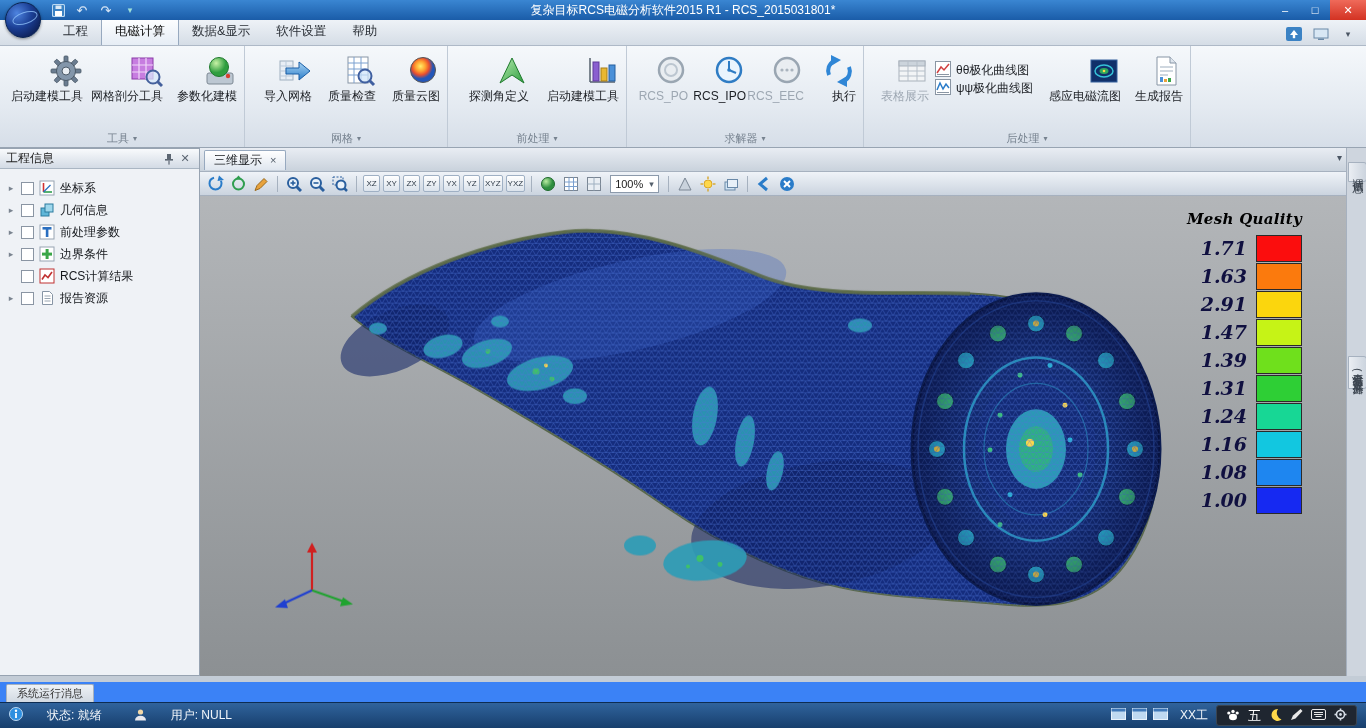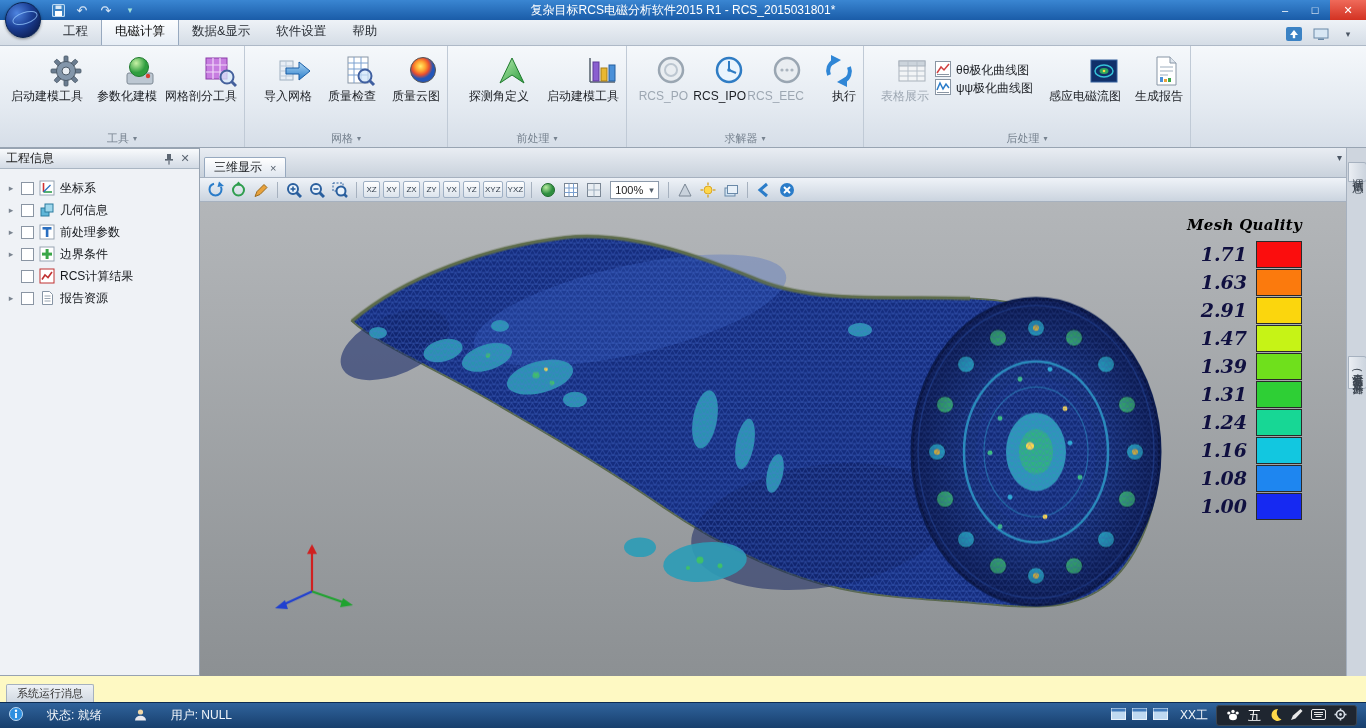--- a/index.html
+++ b/index.html
@@ -56,21 +56,21 @@
   .ptool{width:16px;height:16px;display:flex;align-items:center;justify-content:center;color:#5c6672;font-size:11px}
   .tree{padding:8px 4px}
   .tree-item{display:flex;align-items:center;height:22px;gap:5px;padding-left:2px}
   .tree-arrow{width:10px;color:#7a8490;font-size:9px;text-align:center}
   .checkbox{width:13px;height:13px;border:1px solid #8a95a3;background:#fff;flex:0 0 auto}
   .tree-icon{width:16px;height:16px;flex:0 0 auto}
   .tree-label{font-size:12px;color:#15181c}
 
   
   .vp-wrap{position:absolute;left:200px;top:148px;right:20px;bottom:52px;display:flex;flex-direction:column}
-  .vp-tabs{height:30px;display:flex;align-items:flex-end;background:linear-gradient(#e9edf3,#c9d2dc);
+  .vp-tabs{height:24px;display:flex;align-items:center;background:linear-gradient(#e9edf3,#c9d2dc);
     border-bottom:1px solid #a6b1bf;padding-left:4px;position:relative}
   .vp-tab{height:20px;display:flex;gap:8px;align-items:center;padding:0 9px;
     background:linear-gradient(#ffffff,#dfe6ef);border:1px solid #97a9bf;border-bottom:none;
     border-radius:2px 2px 0 0;color:#15181c;font-size:12px}
   .vp-tab .x{color:#55606c;font-size:11px}
   .vp-overflow{position:absolute;right:4px;top:4px;color:#4b5664;font-size:10px}
   .vp-toolbar{height:24px;background:linear-gradient(#eff3f8,#cbd4df);border-bottom:1px solid #a6b1bf;
     display:flex;align-items:center;gap:3px;padding:0 5px}
   .tbtn{width:20px;height:20px;display:flex;align-items:center;justify-content:center;border-radius:2px}
   .sep{width:1px;height:16px;background:#a6b1bf;margin:0 3px}
@@ -93,21 +93,21 @@
 
   
   .right-strip{position:absolute;right:0;top:148px;width:20px;bottom:52px;background:#ced5de;border-left:1px solid #a6b1bf}
   .vtab{position:absolute;left:1px;writing-mode:vertical-rl;font-size:11px;color:#3a434e;
     background:linear-gradient(90deg,#eaeef3,#ccd4de);border:1px solid #a6b1bf;border-radius:0 3px 3px 0;
     padding:7px 1px;letter-spacing:1px}
   .vtab.top{top:14px}
   .vtab.mid{top:208px}
 
   
-  .bottom-strip{position:absolute;left:0;right:0;bottom:26px;height:26px;background:#fef9c3}
+  .bottom-strip{position:absolute;left:0;right:0;bottom:26px;height:20px;background:#3b82f6}
   .msg-tab{position:absolute;left:6px;bottom:0;height:18px;padding:0 10px;
     background:linear-gradient(#eef2f6,#d2d9e2);border:1px solid #a6b1bf;border-bottom:none;
     border-radius:2px 2px 0 0;font-size:11px;color:#333;display:flex;align-items:center}
   .statusbar{position:absolute;left:0;right:0;bottom:0;height:26px;
     background:linear-gradient(#30639c,#173f6d);border-top:1px solid #0d2c52;
     display:flex;align-items:center;color:#f2f6fa;padding:0 9px;gap:24px;font-size:12px}
   .sb-right{margin-left:auto;display:flex;align-items:center;gap:6px}
   .ime{display:flex;align-items:center;gap:8px;background:#1f2630;border:1px solid #3a4450;
     border-radius:3px;height:21px;padding:0 9px;color:#f0f3f6}
   .ime-char{font-size:13px;color:#fff}
@@ -189,46 +189,46 @@
               <rect x="15" y="2" width="4" height="30" rx="1" transform="rotate(45 17 17)"></rect>
               <rect x="15" y="2" width="4" height="30" rx="1" transform="rotate(90 17 17)"></rect>
               <rect x="15" y="2" width="4" height="30" rx="1" transform="rotate(135 17 17)"></rect>
             </g>
             <circle cx="17" cy="17" r="9.5" fill="#8396aa" stroke="#4c5a68"></circle>
             <circle cx="17" cy="17" r="4" fill="#e9eef3" stroke="#4c5a68"></circle>
           </svg>
         </span>
         <span class="blabel">启动建模工具</span>
       </div>
+      <div class="bigbtn" style="width:80px">
+        <span class="icon34">
+          <svg width="34" height="34" viewBox="0 0 34 34">
+            <rect x="3" y="4" width="21" height="21" fill="#c77de0" stroke="#8a3ba8"></rect>
+            <path d="M3 11 h21 M3 18 h21 M10 4 v21 M17 4 v21" stroke="#f0d8f8" stroke-width="1.2" fill="none"></path>
+            <circle cx="24" cy="23" r="6.5" fill="rgba(215,232,250,.75)" stroke="#44609c" stroke-width="2"></circle>
+            <line x1="28.5" y1="27.5" x2="33" y2="32" stroke="#44609c" stroke-width="3"></line>
+          </svg>
+        </span>
+        <span class="blabel">网格剖分工具</span>
+      </div>
       <div class="bigbtn" style="width:74px">
         <span class="icon34">
           <svg width="34" height="34" viewBox="0 0 34 34">
             <defs>
                 <radialGradient id="gGr" cx="35%" cy="30%">
                   <stop offset="0%" stop-color="#c8f2a6"></stop>
                   <stop offset="100%" stop-color="#2f9e3f"></stop>
                 </radialGradient>
               </defs>
             <rect x="4" y="19" width="26" height="11" rx="2" fill="#bcc7d2" stroke="#7d8893"></rect>
             <circle cx="16" cy="13" r="9.5" fill="url(#gGr)" stroke="#1f7a2d"></circle>
             <circle cx="25" cy="22" r="2.2" fill="#d84030"></circle>
           </svg>
         </span>
         <span class="blabel">参数化建模</span>
-      </div>
-      <div class="bigbtn" style="width:80px">
-        <span class="icon34">
-          <svg width="34" height="34" viewBox="0 0 34 34">
-            <rect x="3" y="4" width="21" height="21" fill="#c77de0" stroke="#8a3ba8"></rect>
-            <path d="M3 11 h21 M3 18 h21 M10 4 v21 M17 4 v21" stroke="#f0d8f8" stroke-width="1.2" fill="none"></path>
-            <circle cx="24" cy="23" r="6.5" fill="rgba(215,232,250,.75)" stroke="#44609c" stroke-width="2"></circle>
-            <line x1="28.5" y1="27.5" x2="33" y2="32" stroke="#44609c" stroke-width="3"></line>
-          </svg>
-        </span>
-        <span class="blabel">网格剖分工具</span>
       </div>
       <div class="rgroup-title">
         <span>工具</span>
         <span style="font-size:8px">▾</span>
       </div>
     </div>
 
     <div class="rgroup">
       <div class="bigbtn" style="width:64px">
         <span class="icon34">

